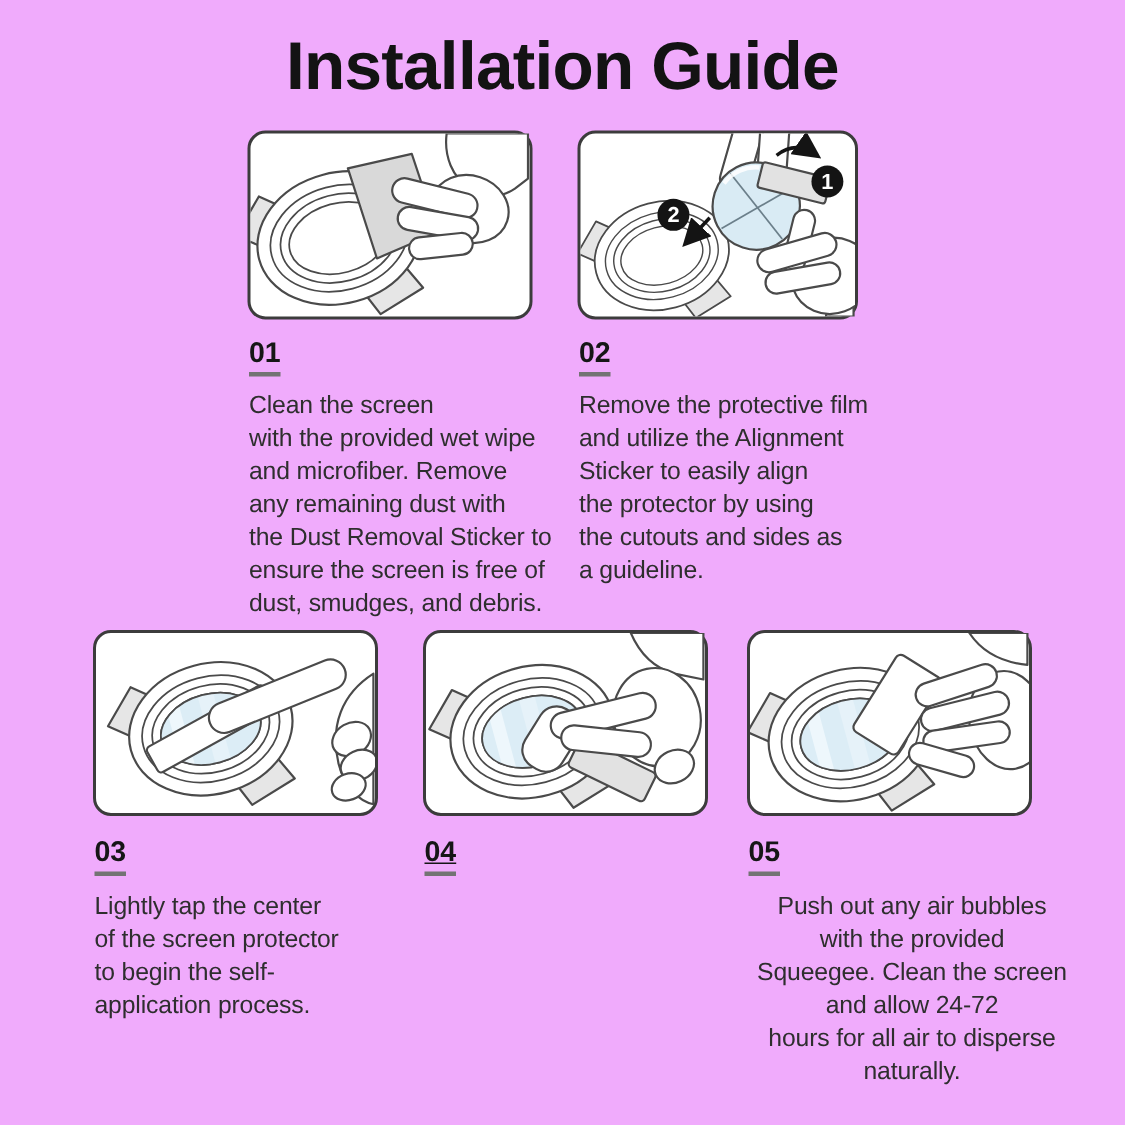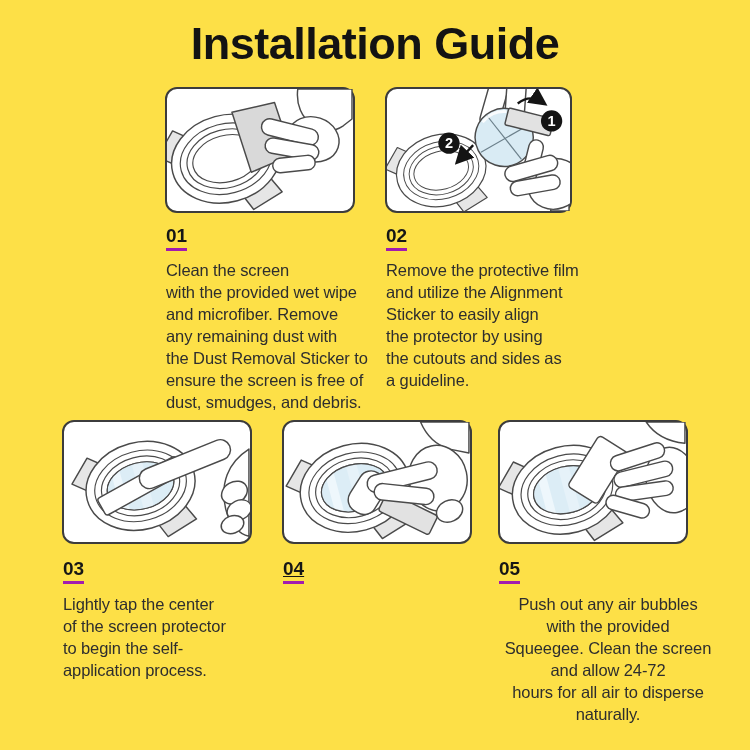--- a/index.html
+++ b/index.html
@@ -1,23 +1,23 @@
 <!DOCTYPE html>
 <html><head>
 <meta charset="utf-8">
 <style>
   html,body{margin:0;padding:0;background:#ffffff;}
   body{width:750px;height:750px;font-family:"Liberation Sans",sans-serif;}
-  .canvas{position:relative;width:750px;height:750px;background:#fde047;overflow:hidden;}
+  .canvas{position:relative;width:750px;height:750px;background:#f0abfc;overflow:hidden;}
   .title{position:absolute;top:18px;left:0;width:750px;text-align:center;
          font-size:45px;font-weight:700;color:#131313;letter-spacing:-0.5px;}
   .panel{position:absolute;border:2px solid #3c3c3c;border-radius:12px;background:#fff;box-sizing:border-box;}
   .panel svg{display:block;width:100%;height:100%;}
   .step-num{position:absolute;font-size:19px;font-weight:700;color:#161616;line-height:1;
-            border-bottom:3px solid #a21caf;padding-bottom:3px;}
+            border-bottom:3px solid #737373;padding-bottom:3px;}
   .step-desc{position:absolute;font-size:16.5px;line-height:22px;color:#2e2e2e;
              white-space:pre-line;letter-spacing:-0.1px;}
   #p1{left:165px;top:87px;width:190px;height:126px;}
   #p2{left:385px;top:87px;width:187px;height:126px;}
   #p3{left:62px;top:420px;width:190px;height:124px;}
   #p4{left:282px;top:420px;width:190px;height:124px;}
   #p5{left:498px;top:420px;width:190px;height:124px;}
   #n1{left:166px;top:226px;} #n2{left:386px;top:226px;}
   #n3{left:63px;top:559px;}  #n4{left:283px;top:559px;text-decoration:underline;} #n5{left:499px;top:559px;}
   #d1{left:166px;top:259px;width:202px;}

